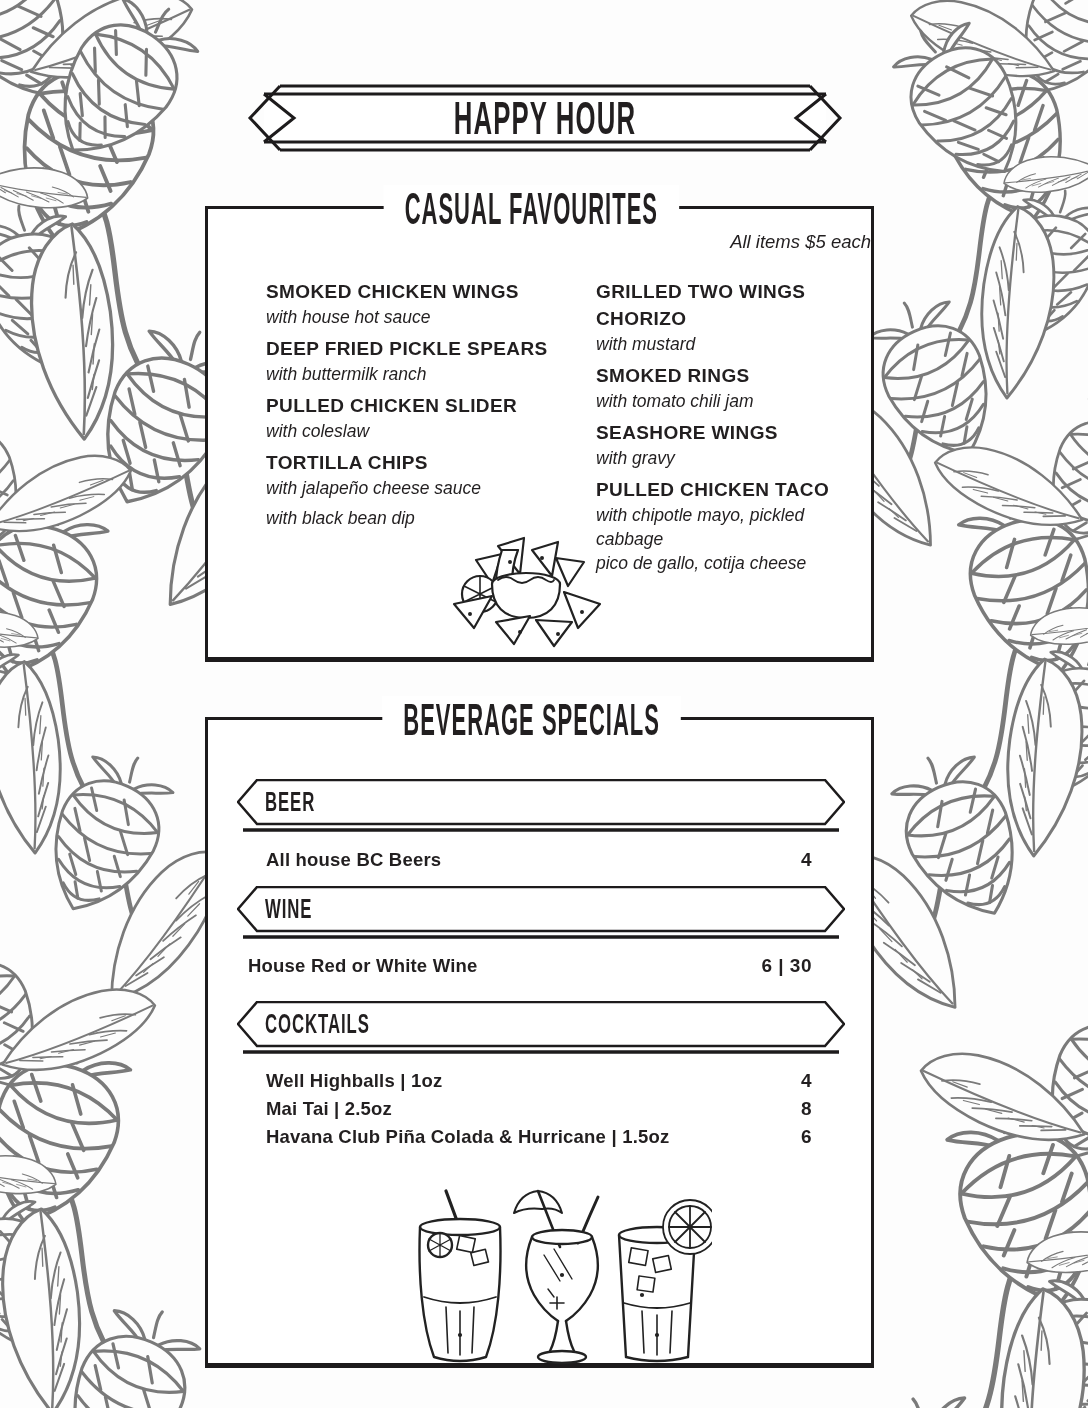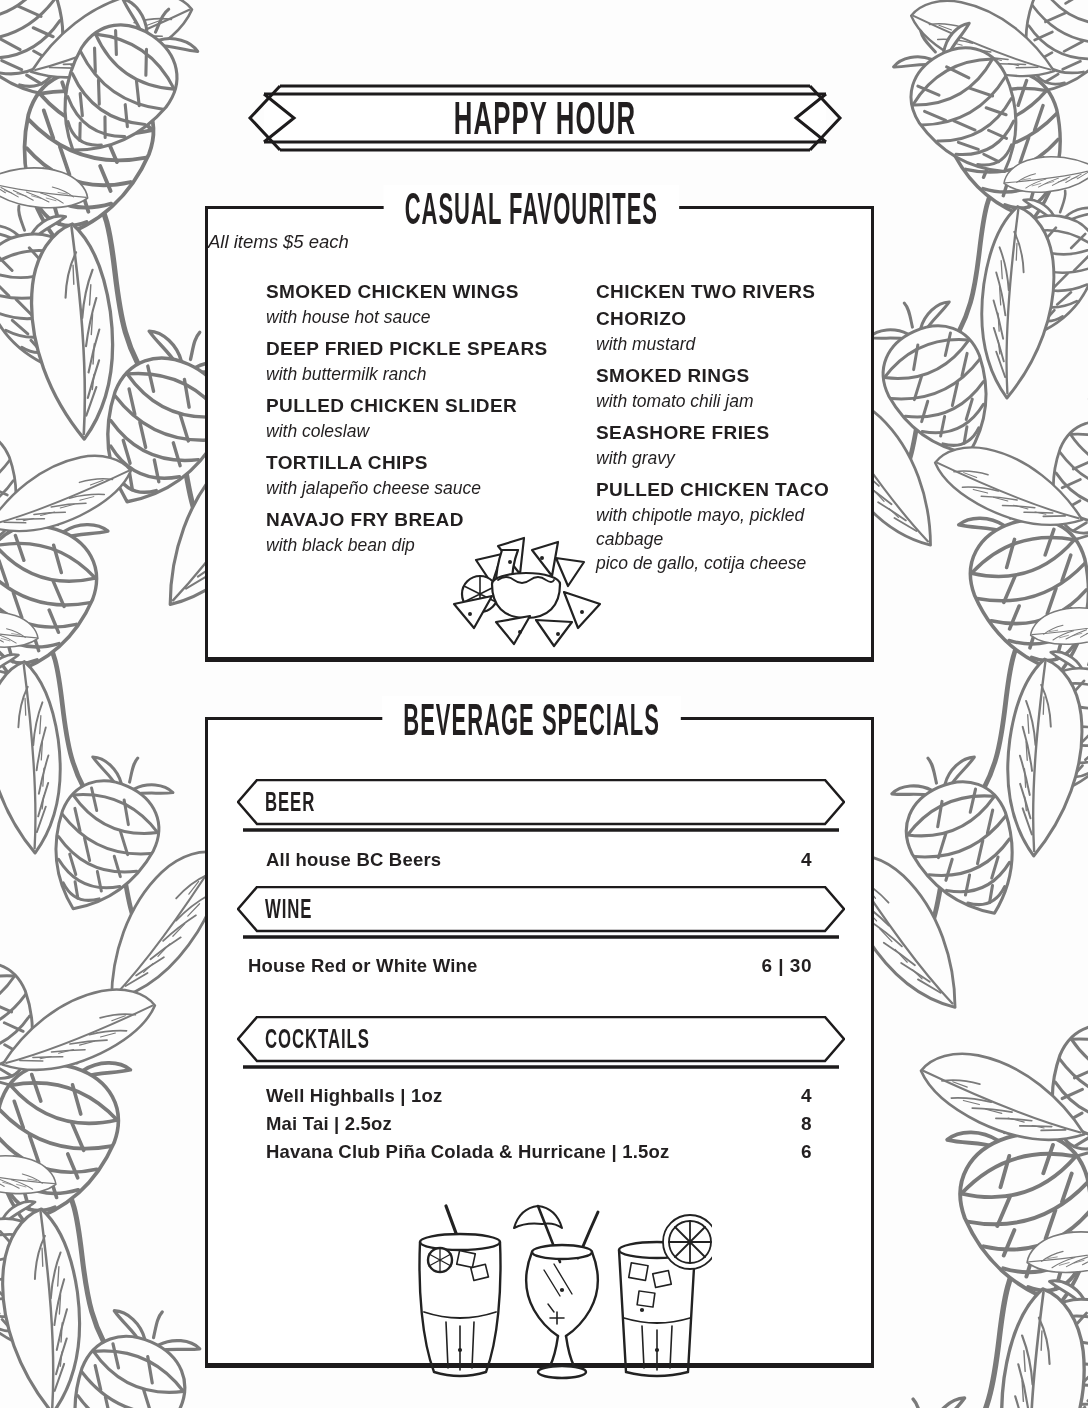--- a/index.html
+++ b/index.html
@@ -27,39 +27,39 @@
   .box-bev{top:717px;height:651px;}
   .box-title{
     position:absolute;top:-24px;left:0;right:16px;height:48px;
     display:flex;justify-content:center;align-items:center;
   }
   .box-title .bt-bg{
     background:#fff;padding:0 42px;height:48px;line-height:48px;transform:scaleX(.5);
     font-weight:700;font-size:44px;letter-spacing:2px;white-space:nowrap;
   }
   .subtitle{
-    margin-top:20px;text-align:left;font-style:italic;font-size:18.5px;line-height:26px;
+    margin-top:20px;text-align:right;font-style:italic;font-size:18.5px;line-height:26px;
   }
   .cols{display:flex;margin-top:23px;padding-left:58px;}
   .col-left{width:330px;}
   .col-right{width:268px;}
   .item{margin-bottom:4px;}
   .item-name{font-weight:700;font-size:19px;line-height:27px;letter-spacing:.4px;}
   .item-desc{font-style:italic;font-size:17.5px;line-height:24px;white-space:pre-line;margin-bottom:6px;}
   .nachos{position:absolute;left:232px;top:319px;}
   
   .ribbon{position:relative;margin-left:29px;width:608px;height:53px;}
   .ribbon-label{
     position:absolute;left:28px;top:0;height:46px;line-height:46px;
     font-weight:700;font-size:27px;letter-spacing:1.5px;transform:scaleX(.62);
     transform-origin:left center;white-space:nowrap;
   }
   .rib1{margin-top:59px;}
   .rib2{margin-top:12px;}
-  .rib3{margin-top:36px;}
+  .rib3{margin-top:21px;}
   .bev-rows{padding:0 59px 0 58px;}
   .rows1{margin-top:14px;}
   .rows2{margin-top:13px;padding-left:40px;}
   .rows3{margin-top:13px;}
   .bev-row{display:flex;justify-content:space-between;align-items:baseline;line-height:28px;}
   .bev-name{font-weight:700;font-size:18.5px;letter-spacing:.2px;}
   .bev-price{font-weight:700;font-size:19px;letter-spacing:.5px;}
   .cocktails{margin:34px 0 0 194px;}
   .ink-line{stroke:#222;fill:none;stroke-linecap:round;stroke-linejoin:round;}
 </style>
@@ -145,35 +145,34 @@
       </div>
       <div class="item">
         <div class="item-name">PULLED CHICKEN SLIDER</div>
         <div class="item-desc">with coleslaw</div>
       </div>
       <div class="item">
         <div class="item-name">TORTILLA CHIPS</div>
         <div class="item-desc">with jalapeño cheese sauce</div>
       </div>
       <div class="item">
-        <div class="item-name">NAVAJO FRY BREAD</div>
         <div class="item-desc">with black bean dip</div>
       </div>
     </div>
     <div class="col-right">
       <div class="item">
-        <div class="item-name">CHICKEN TWO RIVERS CHORIZO</div>
+        <div class="item-name">GRILLED TWO WINGS CHORIZO</div>
         <div class="item-desc">with mustard</div>
       </div>
       <div class="item">
         <div class="item-name">SMOKED RINGS</div>
         <div class="item-desc">with tomato chili jam</div>
       </div>
       <div class="item">
-        <div class="item-name">SEASHORE FRIES</div>
+        <div class="item-name">SEASHORE WINGS</div>
         <div class="item-desc">with gravy</div>
       </div>
       <div class="item">
         <div class="item-name">PULLED CHICKEN TACO</div>
         <div class="item-desc">with chipotle mayo, pickled cabbage
 pico de gallo, cotija cheese</div>
       </div>
     </div>
   </div>
 

